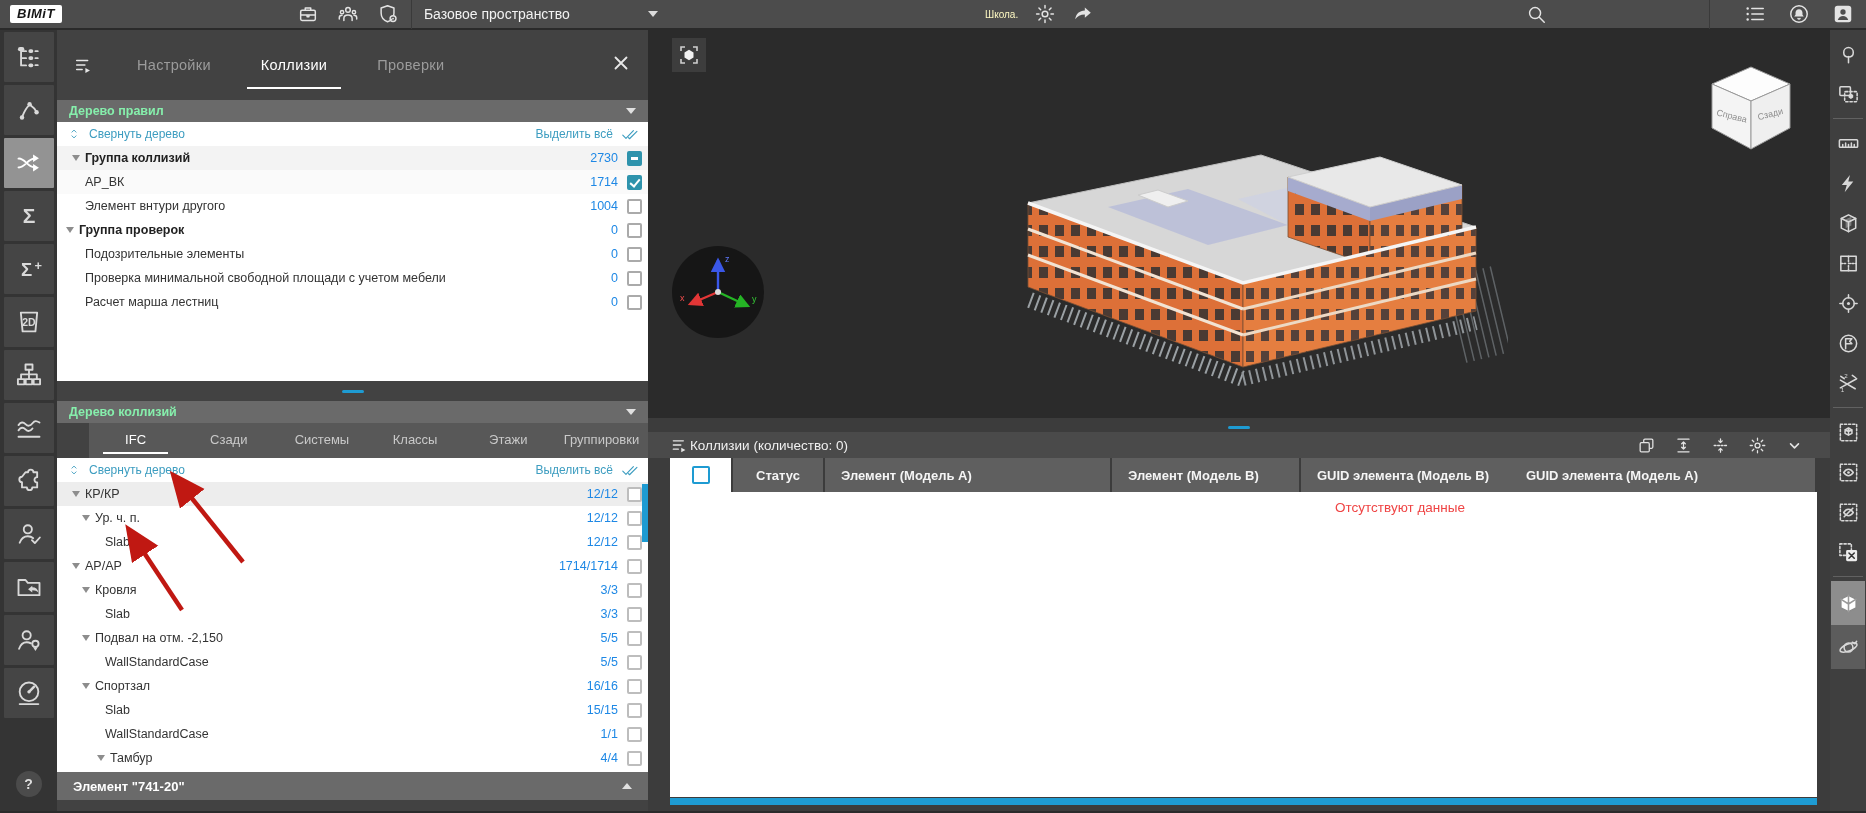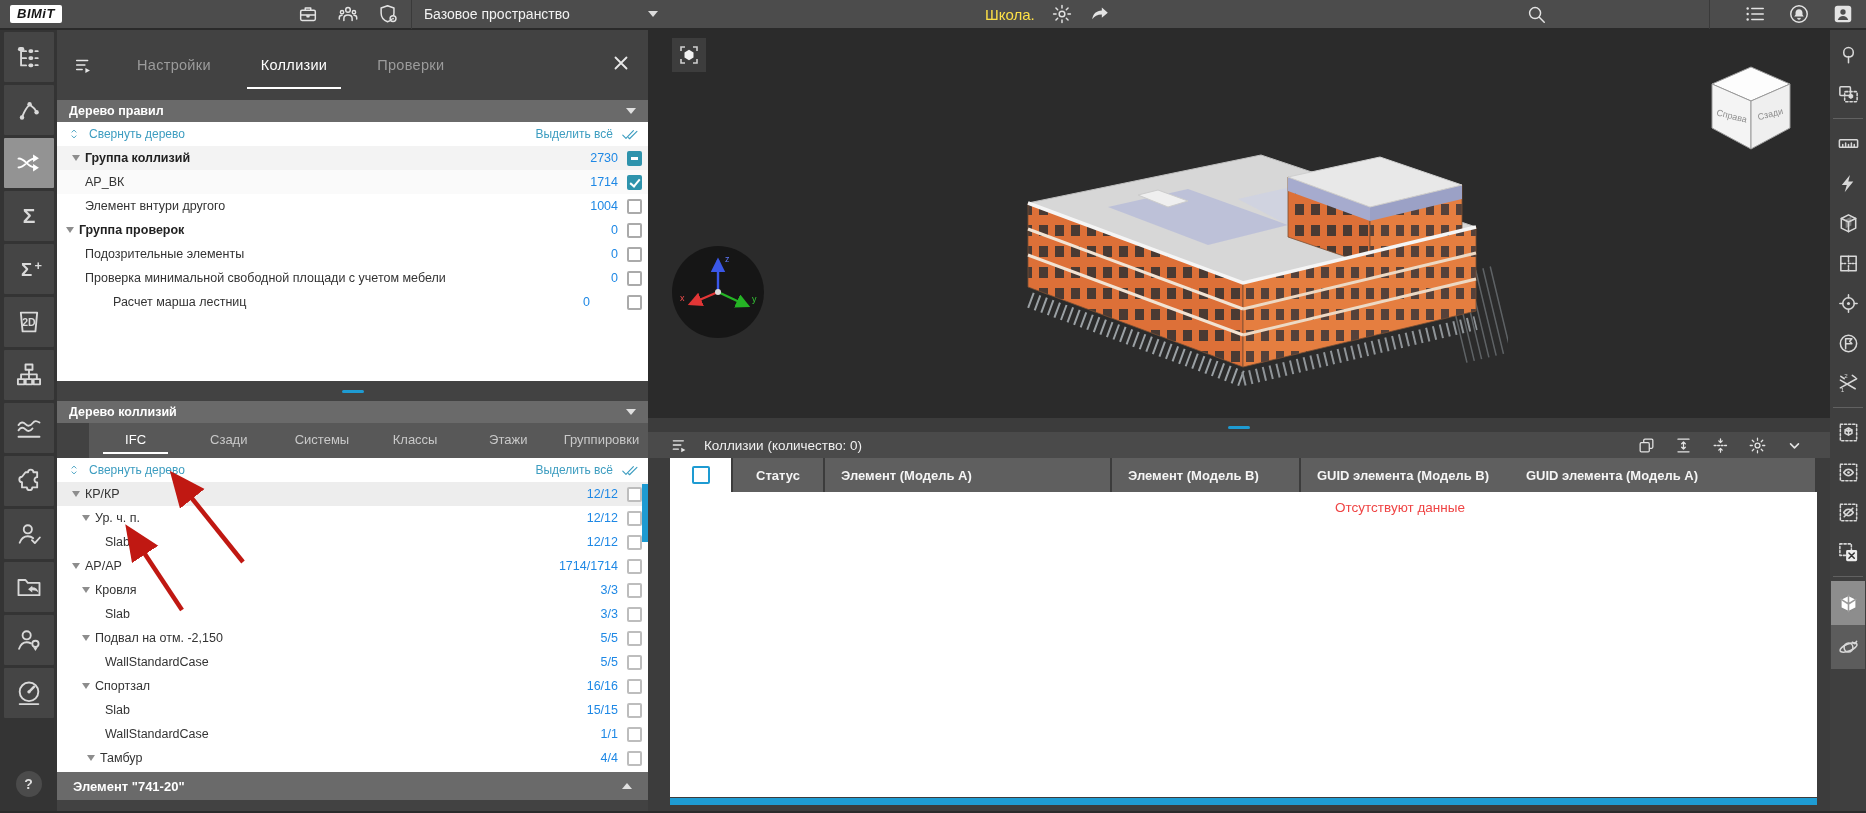--- a/index.html
+++ b/index.html
@@ -12,21 +12,21 @@
   .logo { margin-left:10px; background:#fff; color:#161616; font-weight:bold; font-style:italic;
     font-size:13px; padding:1px 7px 2px 7px; border-radius:2px; letter-spacing:.5px; }
   .tb-left-icons { margin-left:235px; display:flex; gap:18px; align-items:center; }
   .tb-ic { width:22px; height:22px; color:#e3e3e3; cursor:pointer; }
   .tb-ic svg { width:100%; height:100%; }
   .vdiv { width:1px; height:30px; background:#3a3a3a; margin:0 12px; }
   .workspace { display:flex; align-items:center; gap:10px; font-size:14px; color:#f2f2f2; cursor:pointer; }
   .caret-down { width:0; height:0; border-left:5px solid transparent; border-right:5px solid transparent;
     border-top:6px solid #dcdcdc; margin-left:68px; }
   .tb-center { position:absolute; left:985px; top:0; height:28px; display:flex; align-items:center; gap:16px; }
-  .proj { font-size:15px; color:#fde047; }
+  .proj { font-size:10px; color:#fef9c3; }
   .tb-right { position:absolute; right:0; top:0; height:28px; display:flex; align-items:center; padding-right:12px; }
   .tb-right .tb-ic { margin-left:22px; }
   .tb-right .sep-space { width:150px; }
 
   
   .app { display:flex; height:781px; }
 
   
   .left-rail { width:57px; background:#343434; display:flex; flex-direction:column; align-items:center; padding-top:2px; position:relative; }
   .rail-btn { width:50px; height:50px; margin-bottom:3px; background:#454545; display:flex; align-items:center; justify-content:center;
@@ -40,21 +40,21 @@
   .left-panel { position:relative; width:591px; background:#424242; overflow:hidden; }
   .panel-tabs { position:absolute; top:0; left:0; right:0; height:70px; display:flex; align-items:center; padding-left:16px; }
   .menu-ic { width:22px; height:22px; color:#e6e6e6; margin-right:28px; cursor:pointer; }
   .menu-ic svg { width:100%; height:100%; }
   .ptab { position:relative; font-size:14.5px; color:#9b9b9b; padding:8px 14px; margin-right:22px; cursor:pointer; letter-spacing:.3px; }
   .ptab.active { color:#fff; }
   .ptab.active::after { content:""; position:absolute; left:0; right:0; bottom:-8px; height:2px; background:#fff; }
   .close-x { position:absolute; right:16px; top:22px; width:22px; height:22px; color:#e8e8e8; cursor:pointer; }
   .close-x svg { width:100%; height:100%; }
 
-  .sec-header { position:absolute; left:0; right:0; height:22px; background:#6a6a6a; color:#ffffff; font-size:12.5px; font-weight:bold;
+  .sec-header { position:absolute; left:0; right:0; height:22px; background:#6a6a6a; color:#86efac; font-size:12.5px; font-weight:bold;
     display:flex; align-items:center; padding:0 12px; }
   .sec-header .sc-caret { margin-left:auto; width:0; height:0; border-left:5px solid transparent; border-right:5px solid transparent; border-top:6px solid #e0e0e0; cursor:pointer; }
   .rules-header { top:70px; }
   .coll-header { top:371px; }
 
   .tree-area { position:absolute; left:0; right:0; background:#fff; overflow:hidden; }
   .rules-tree { top:92px; height:259px; }
   .coll-tree { top:428px; height:314px; }
 
   .tree-controls { height:24px; display:flex; align-items:center; padding:0 10px; font-size:12px; color:var(--link); background:#fff; }
@@ -100,21 +100,21 @@
     justify-content:center; cursor:pointer; }
   .focus-btn svg { width:24px; height:24px; }
   .nav-cube { position:absolute; left:1057px; top:33px; width:92px; height:92px; cursor:pointer; }
   .gizmo { position:absolute; left:20px; top:212px; width:100px; height:100px; cursor:pointer; }
   .building { position:absolute; left:340px; top:85px; width:520px; height:300px; }
 
   
   .bottom-panel { position:absolute; left:0; right:0; top:388px; bottom:0; background:#3c3c3c; }
   .bp-handle { position:absolute; left:50%; top:8px; transform:translateX(-50%); width:22px; height:3px; background:var(--accent); border-radius:2px; cursor:row-resize; }
   .bp-header { position:absolute; top:14px; left:0; right:0; height:26px; background:#4a4a4a; display:flex; align-items:center; padding-left:22px; color:#f0f0f0; }
-  .bp-title { font-size:13.5px; margin-left:14px; }
+  .bp-title { font-size:13.5px; }
   .bp-toolbar { position:absolute; right:26px; top:0; height:26px; display:flex; align-items:center; gap:18px; }
   .bp-toolbar .tb-ic { width:19px; height:19px; }
   .bp-cols { position:absolute; top:40px; left:22px; right:13px; height:34px; display:flex; }
   .cell { background:#5f5f5f; color:#f5f5f5; font-size:13px; font-weight:bold; display:flex; align-items:center; padding-left:16px;
     margin-right:2px; flex:none; cursor:pointer; }
   .cell.cb-cell { background:#fff; justify-content:center; padding-left:0; }
   .cell.last { flex:1; margin-right:0; }
   .bp-body { position:absolute; top:74px; left:22px; right:13px; height:305px; background:#fff; }
   .empty-text { position:absolute; left:630px; top:8px; width:200px; text-align:center; color:#ef4444; font-size:13.5px; }
   .bp-progress { position:absolute; left:22px; right:13px; bottom:6px; height:7px; background:var(--accent); }
@@ -359,21 +359,21 @@
             <div class="tlabel">Подозрительные элементы</div>
             <div class="tcount">0</div>
             <div class="cb unchecked"></div>
           </div>
           <div class="trow" style="padding-left: 10px;">
             <div class="caretbox"></div>
             <div class="tlabel">Проверка минимальной свободной площади с учетом мебели</div>
             <div class="tcount">0</div>
             <div class="cb unchecked"></div>
           </div>
-          <div class="trow" style="padding-left: 10px; gap: 28px;">
+          <div class="trow" style="padding-left: 10px;">
             <div class="caretbox"></div>
             <div class="tlabel">Расчет марша лестниц</div>
             <div class="tcount">0</div>
             <div class="cb unchecked"></div>
           </div>
         </div>
     </div>
 
     <div class="splitter">
       <span class="handle"></span>
@@ -477,21 +477,21 @@
             <div class="tlabel">Slab</div>
             <div class="tcount">15/15</div>
             <div class="cb unchecked" style="border-color: rgb(189, 189, 189);"></div>
           </div>
           <div class="trow" style="padding-left: 30px;">
             <div class="caretbox"></div>
             <div class="tlabel">WallStandardCase</div>
             <div class="tcount">1/1</div>
             <div class="cb unchecked" style="border-color: rgb(189, 189, 189);"></div>
           </div>
-          <div class="trow" style="padding-left: 25px;">
+          <div class="trow" style="padding-left: 35px;">
             <div class="caretbox">
               <span class="tcaret"></span>
             </div>
             <div class="tlabel">Тамбур</div>
             <div class="tcount">4/4</div>
             <div class="cb unchecked" style="border-color: rgb(189, 189, 189);"></div>
           </div>
         </div>
       <div class="scroll-thumb"></div>
     </div>

